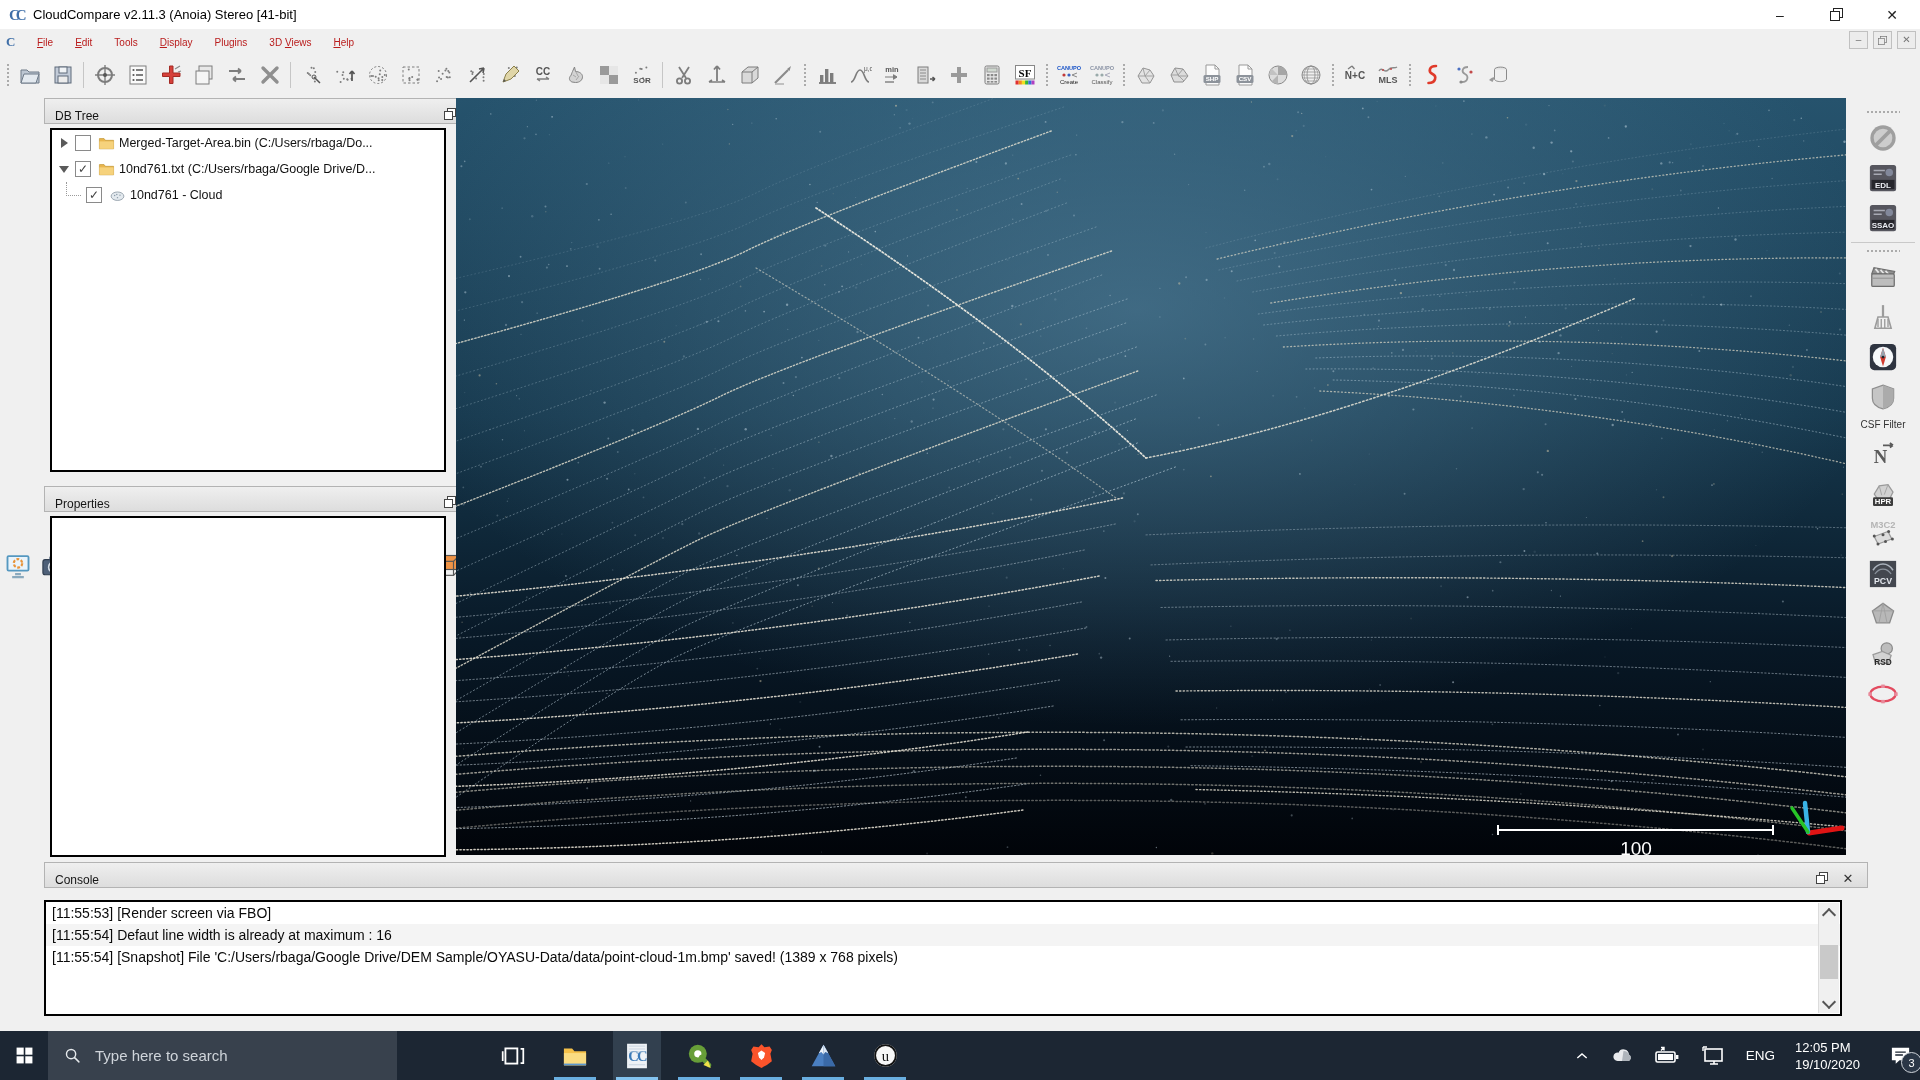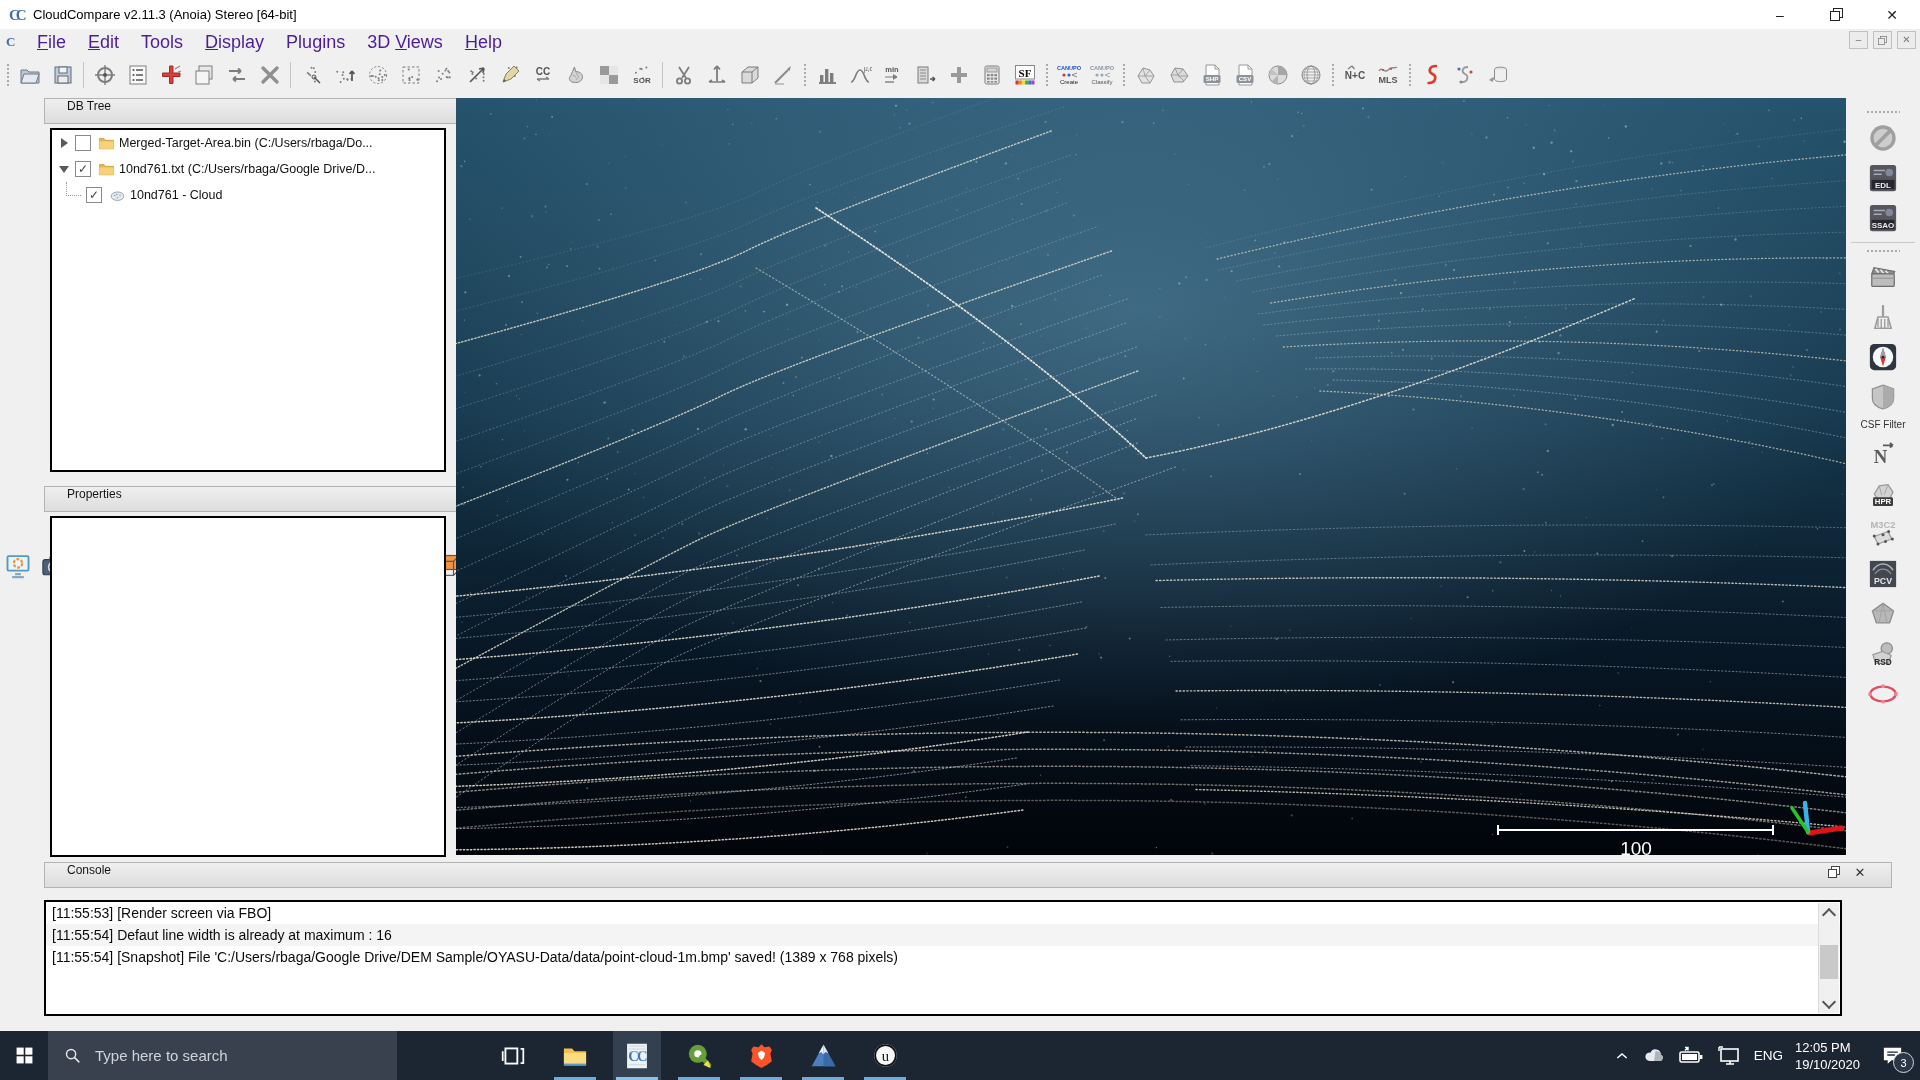--- a/index.html
+++ b/index.html
@@ -10,40 +10,40 @@
   #titlebar{left:0;top:0;width:1920px;height:29px;background:#ffffff;display:flex;align-items:center}
   #app-logo{width:18px;height:18px;margin:0 6px 0 9px;color:#3f6fa8;font-weight:bold;
             font-family:"Liberation Serif",serif;font-size:15px;letter-spacing:-4px;line-height:18px}
   #window-title{font-size:13px;color:#000}
   #win-controls{position:absolute;right:0;top:0;height:29px;display:flex}
   .wbtn{width:56px;height:29px;display:flex;align-items:center;justify-content:center;font-size:14px;color:#222}
   
   #menubar{left:0;top:29px;width:1920px;height:26px;background:#f0f0f0;display:flex;align-items:center}
   #menu-logo{width:16px;height:16px;margin:0 4px 0 6px;color:#3f6fa8;font-weight:bold;
              font-family:"Liberation Serif",serif;font-size:13px;letter-spacing:-3.5px}
-  .menu-item{padding:16px 11px;font-size:18px;color:#4c1d95}
+  .menu-item{padding:16px 11px;font-size:10px;color:#b91c1c}
   #mdi-controls{position:absolute;right:4px;top:31px;display:flex;gap:5px}
   .mdibtn{width:17px;height:16px;border:1px solid #c0c0c0;background:#ececec;color:#777;
           display:flex;align-items:center;justify-content:center;font-size:10px;line-height:10px}
   
   #toolbar{left:0;top:55px;width:1920px;height:40px;background:#f0f0f0;display:flex;align-items:center;padding-left:2px}
   .tb{width:30px;height:30px;margin:0 1.5px;display:flex;align-items:center;justify-content:center;border-radius:2px}
   .tsep{width:1px;height:26px;background:#c6c6c6;margin:0 4px}
   .thandle{width:5px;height:26px;margin:0 3px;
      background-image:radial-gradient(circle,#ababab 1px,transparent 1.2px);background-size:4px 4px;background-position:1px 1px}
   
   #leftbar{left:0;top:95px;width:44px;height:936px;background:#f0f0f0;display:flex;flex-direction:row;align-items:center;padding-top:3px}
   #leftbar .lhandle{width:26px;height:5px;margin-bottom:2px;
      background-image:radial-gradient(circle,#ababab 1px,transparent 1.2px);background-size:4px 4px}
   .sb{width:36px;height:35px;display:flex;align-items:center;justify-content:center;position:relative;flex:0 0 auto}
   .sb .caret{position:absolute;right:2px;bottom:2px;width:0;height:0;border-left:4px solid transparent;border-right:4px solid transparent;border-top:5px solid #333}
   .sb .sbtext{font-weight:bold;color:#1a1a1a;font-size:13px;font-family:"Liberation Serif",serif}
   .sb.active{background:#d5e8f7;border:1px solid #86b7e0;border-radius:5px;width:34px;height:33px}
   
-  .dock-head{background:linear-gradient(#efefef,#dddddd);border:1px solid #b3b3b3;height:24px;display:flex;align-items:flex-start;font-size:12px;color:#151515;padding:0 22px}
+  .dock-head{background:linear-gradient(#efefef,#dddddd);border:1px solid #b3b3b3;height:24px;display:flex;align-items:flex-end;font-size:12px;color:#151515;padding:0 10px}
   .dock-head .spacer{flex:1}
   .whitebox{background:#ffffff;border:2px solid #000000}
   #dbtree-head{left:44px;top:98px;width:404px}
   #dbtree-box{left:50px;top:128px;width:392px;height:340px;overflow:hidden}
   .trow{display:flex;align-items:center;height:26px;font-size:12.5px;white-space:nowrap}
   .expander{width:12px;margin-left:6px;display:flex;justify-content:center}
   .tri-r{width:0;height:0;border-top:5px solid transparent;border-bottom:5px solid transparent;border-left:7px solid #5a5a5a}
   .tri-d{width:0;height:0;border-left:5px solid transparent;border-right:5px solid transparent;border-top:7px solid #5a5a5a}
   .chk{width:14px;height:14px;border:1px solid #8a8a8a;background:#fff;margin:0 5px;display:flex;align-items:center;justify-content:center;font-size:12px;color:#444;line-height:12px}
   .elbow{width:14px;height:26px;margin-left:14px;border-left:1px dotted #9a9a9a;border-bottom:1px dotted #9a9a9a;height:13px;align-self:flex-start}
@@ -75,33 +75,33 @@
   #taskbar{left:0;top:1031px;width:1920px;height:49px;background:#1c2633;display:flex;align-items:stretch}
   #start-btn{width:48px;display:flex;align-items:center;justify-content:center}
   #search-box{width:349px;margin:0;background:#38414d;display:flex;align-items:center;height:49px}
   #search-box input{background:transparent;border:none;outline:none;color:#d8dce1;font-size:15px;width:280px;font-family:"Liberation Sans",sans-serif}
   #search-box input::placeholder{color:#cfd4da;opacity:1}
   #task-icons{display:flex;margin-left:92px}
   .ttile{width:48px;height:49px;margin-right:14px;display:flex;align-items:center;justify-content:center;position:relative}
   .ttile.active{background:#32404f}
   .ttile .runline{position:absolute;bottom:0;left:3px;right:3px;height:3px;background:#69aee0}
   .ttile.active .runline{background:#83c3ef}
-  #tray{position:absolute;right:0;top:1031px;height:49px;display:flex;align-items:center;gap:12px;padding-right:8px;color:#fff}
+  #tray{position:absolute;right:0;top:1031px;height:49px;display:flex;align-items:center;gap:20px;color:#fff}
   .trayico{display:flex;align-items:center;justify-content:center}
   #tray-lang{font-size:13.5px}
   #clock{font-size:13px;text-align:left;line-height:17px}
   #notif{position:relative;width:40px;display:flex;justify-content:center}
   #notif-badge{position:absolute;right:-2px;bottom:-6px;width:19px;height:19px;border-radius:50%;background:#2b3747;border:1px solid #cfd4da;color:#fff;font-size:11px;display:flex;align-items:center;justify-content:center}
 </style>
 </head>
 <body>
 
 <div id="titlebar" class="abs">
   <div id="app-logo">CC</div>
-  <div id="window-title">CloudCompare v2.11.3 (Anoia) Stereo [64-bit]</div>
+  <div id="window-title">CloudCompare v2.11.3 (Anoia) Stereo [41-bit]</div>
   <div id="win-controls">
     <div class="wbtn">–</div>
     <div class="wbtn">
       <svg width="13" height="13" viewBox="0 0 13 13">
           <rect x="3.5" y="0.5" width="9" height="9" fill="none" stroke="#222"></rect>
           <rect x="0.5" y="3.5" width="9" height="9" fill="#fff" stroke="#222"></rect>
         </svg>
     </div>
     <div class="wbtn">✕</div>
   </div>

